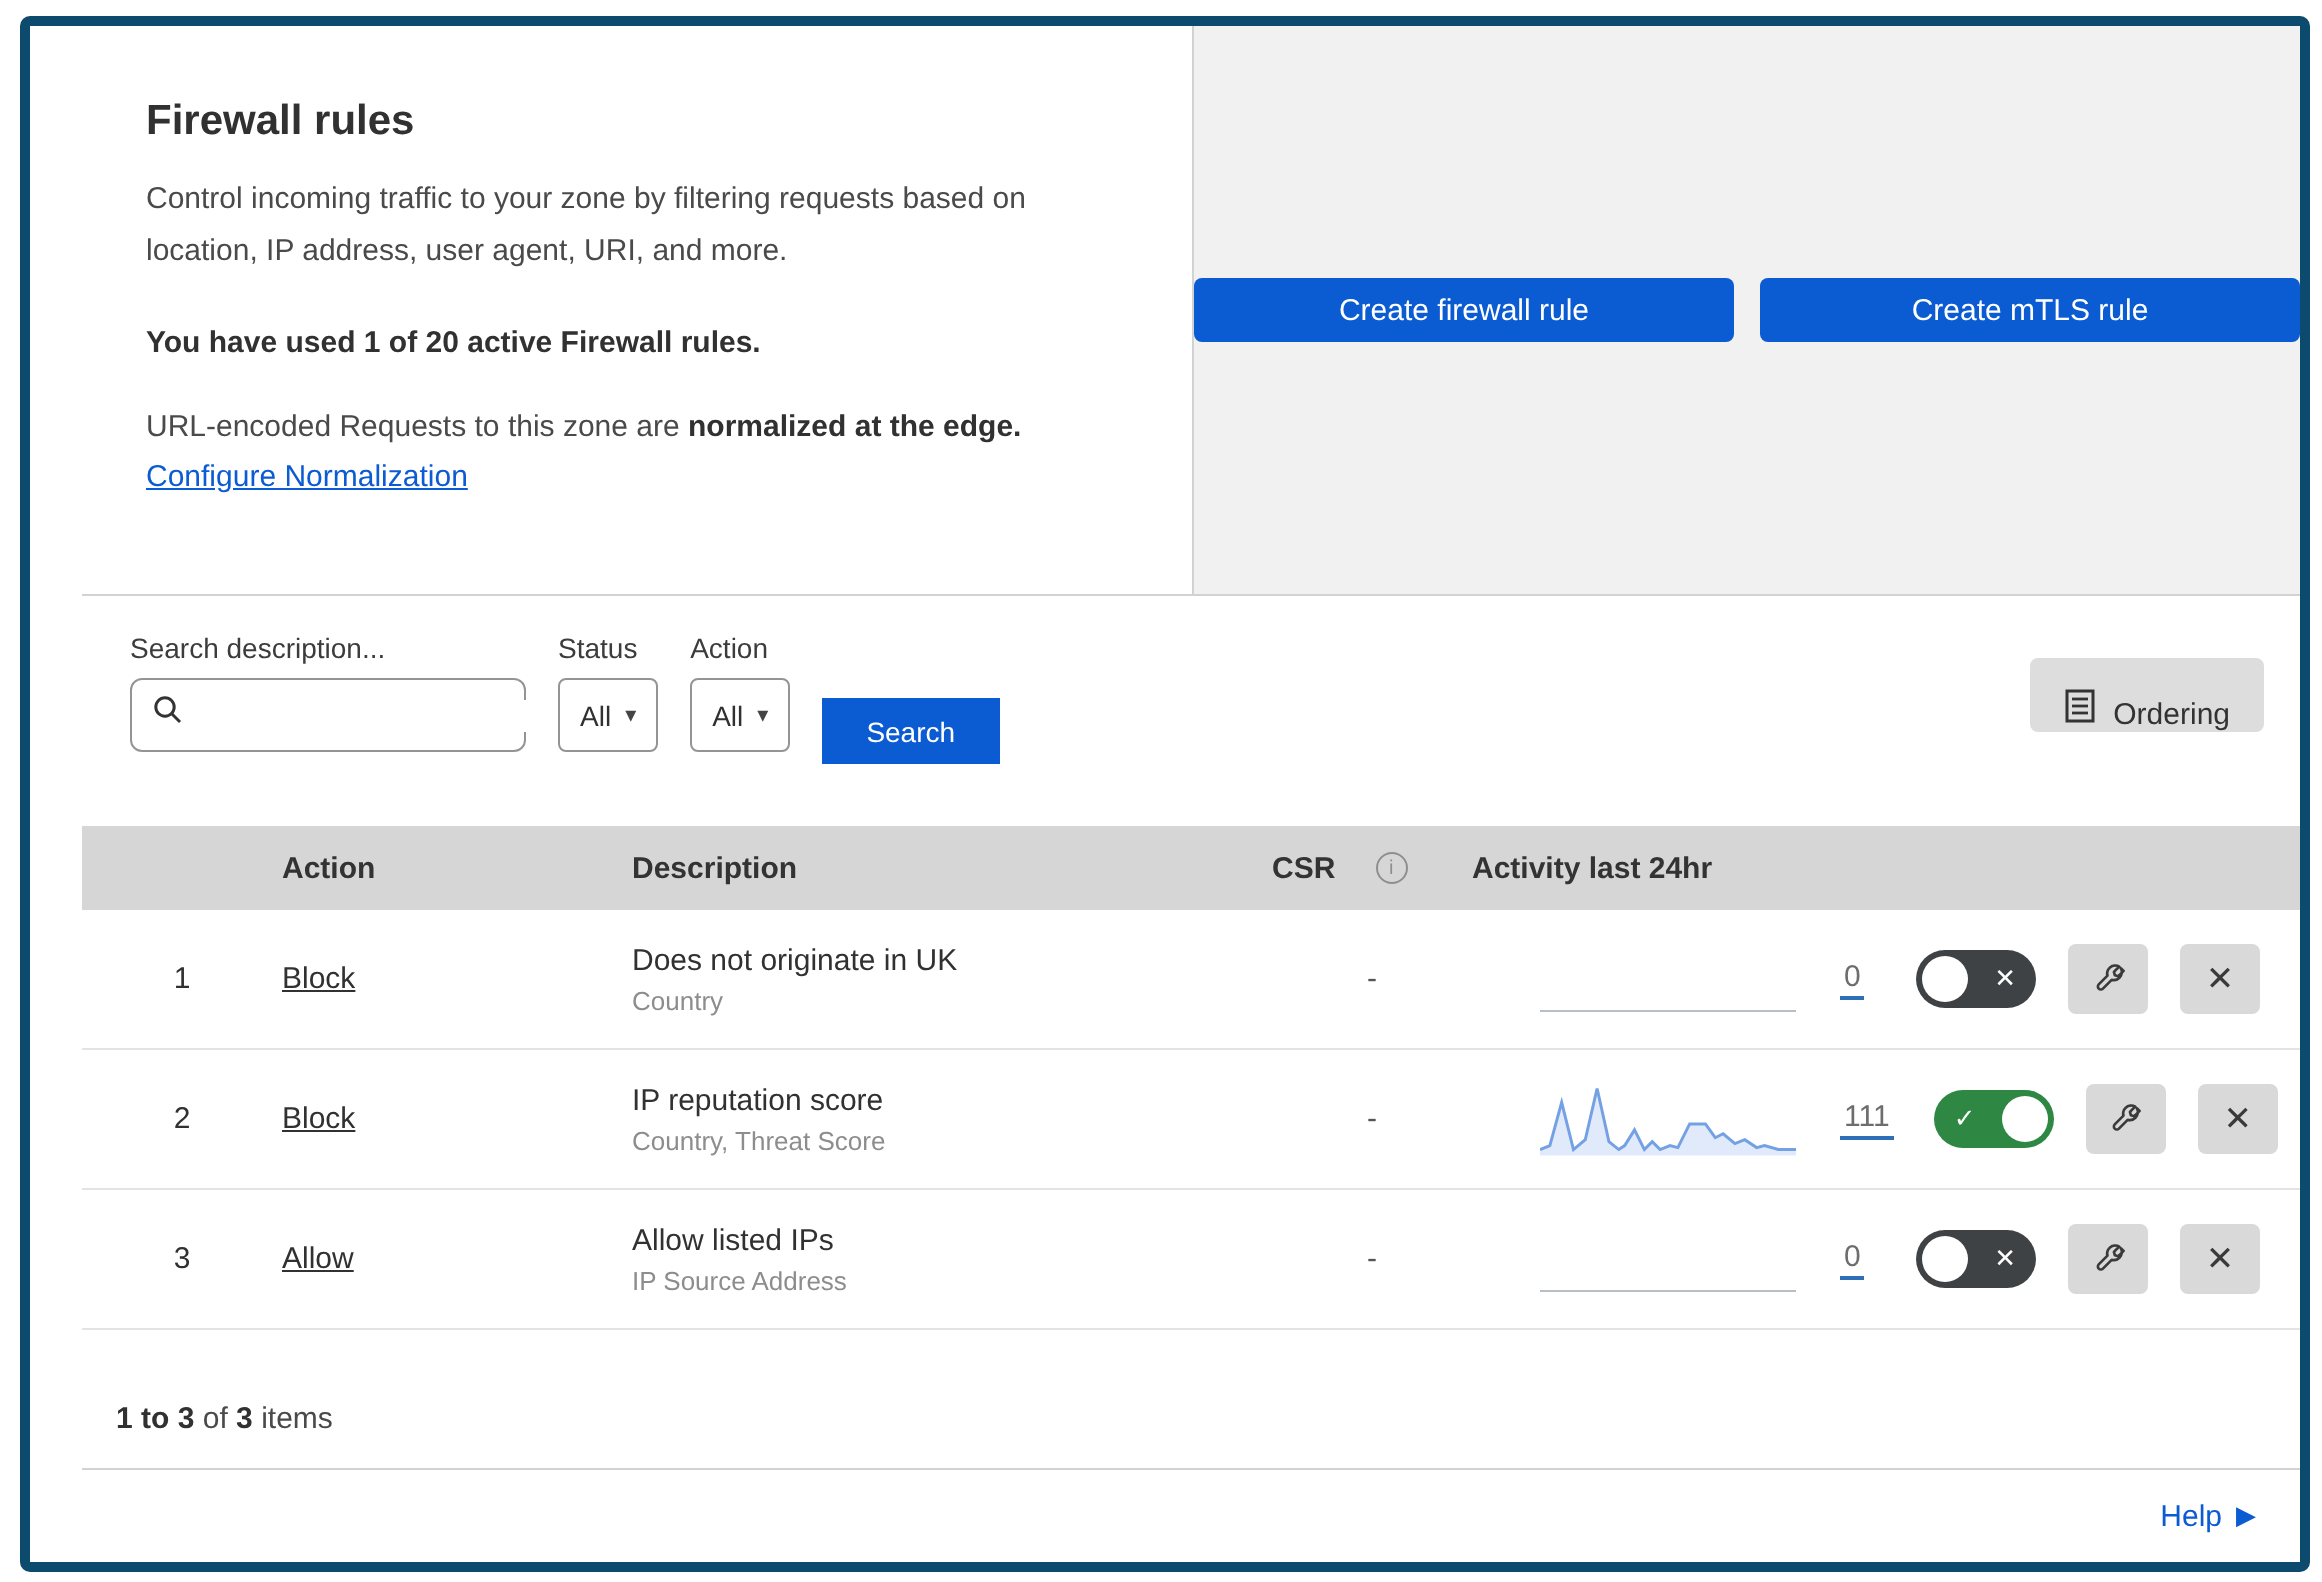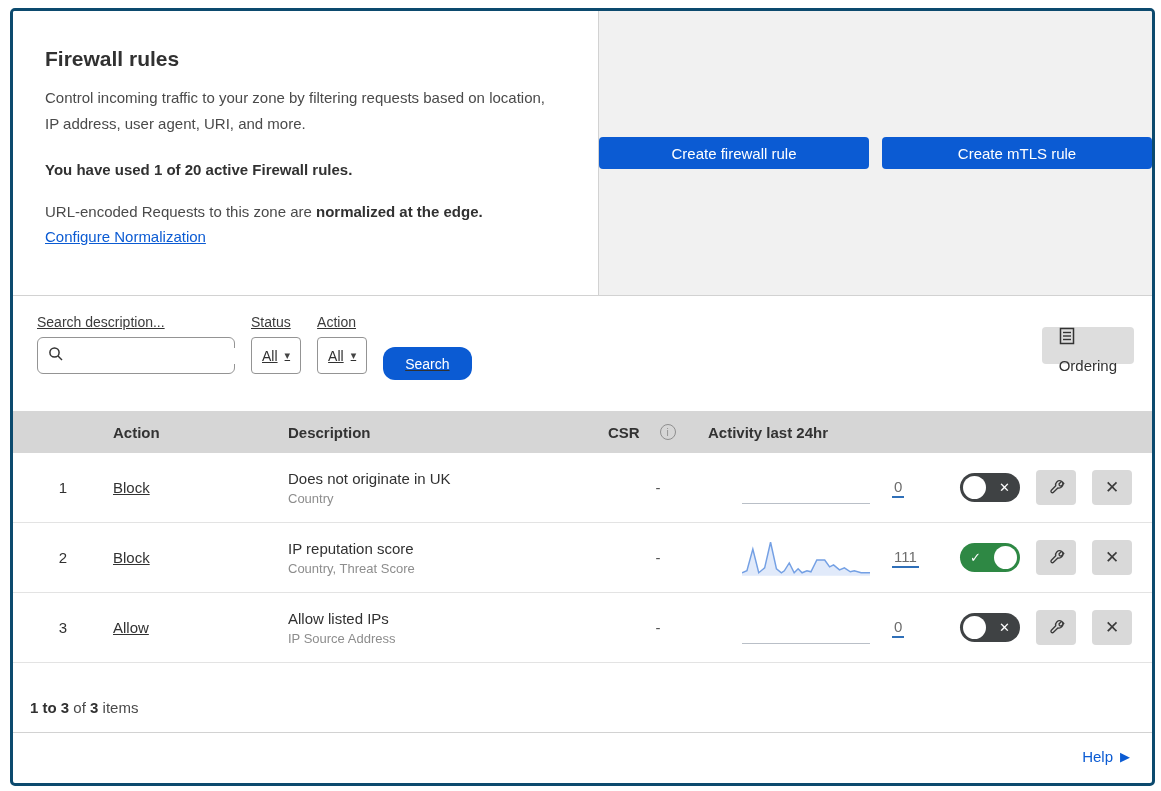--- a/index.html
+++ b/index.html
@@ -1,50 +1,50 @@
 <!DOCTYPE html>
 <html style="--blue: #0b5bd3; --toggle-on: #2e8844; --toggle-off: #3f4244; --panel-gray: #f1f1f1;"><head>
 <meta charset="utf-8">
 <style>
   * { margin:0; padding:0; box-sizing:border-box; }
   html,body { width:1161px; height:791px; background:#fff;
     font-family:"Liberation Sans","DejaVu Sans",sans-serif; color:#313131; }
   .card { position:absolute; left:10px; top:8px; width:1145px; height:778px;
-    border:3px solid #0c4a6e; border-radius:5px; background:#fff; overflow:hidden; }
+    border:5px solid #0c4a6e; border-radius:5px; background:#fff; overflow:hidden;padding-left:26px; }
 
   
   .top { display:flex; height:285px; border-bottom:1px solid #d2d2d2; }
   .top-left { width:802px; border-right:1px solid #d2d2d2; padding:36px 40px 0 32px; background:#fff; }
   .top-right { flex:1; background:var(--panel-gray,#f1f1f1); display:flex; flex-direction:row;
     align-items:center; justify-content:center; gap:13px; }
   .page-title { font-size:21px; font-weight:700; margin-bottom:14px; }
   .desc { font-size:15px; color:#4a4a4a; line-height:26px; margin-bottom:24px; max-width:710px; }
   .usage { font-size:15px; font-weight:700; margin-bottom:25px; }
   .norm { font-size:15px; color:#4a4a4a; margin-bottom:8px;margin-top:17px; }
   .norm b { color:#313131; }
   a.link { color:var(--blue,#0b5bd3); font-size:15px; text-decoration:underline; cursor:pointer; }
   .btn-primary { width:270px; height:32px; background:var(--blue,#0b5bd3); color:#fff;
     border:none; border-radius:4px; font-size:15px; font-family:inherit; cursor:pointer; }
 
   
   .filterbar { height:115px; padding:18px 18px 0 24px; display:flex; align-items:flex-start; }
-  .f-group { display:flex; flex-direction:column; margin-right:16px;text-decoration:underline; }
+  .f-group { display:flex; flex-direction:column; margin-right:16px; }
   .f-label { font-size:14px; color:#3c3c3c; margin-bottom:7px; }
   .search-box { width:198px; height:37px; border:1px solid #949494; border-radius:6px;
     display:flex; align-items:center; padding:0 10px; background:#fff; }
   .search-box input { border:none; outline:none; flex:1; font-size:14px; font-family:inherit; margin-left:8px; }
   .select { height:37px; border:1px solid #949494; border-radius:4px; background:#fff;
     display:flex; align-items:center; padding:0 10px; font-size:14px; gap:7px; cursor:pointer; }
   .chev { font-size:11px; color:#444; }
   .btn-search { height:33px; margin-top:2px; padding:0 22px; background:var(--blue,#0b5bd3);
-    color:#fff; border:none; border-radius:12px; font-size:14px; font-family:inherit; cursor:pointer; }
+    color:#fff; border:none; border-radius:0; font-size:14px; font-family:inherit; cursor:pointer; }
   .spacer { flex:1; }
   .btn-ordering { height:37px; margin-top:13px; padding:0 17px; background:#dddddd; color:#333;
     border:none; border-radius:4px; font-size:15px; font-family:inherit; cursor:pointer;
-    display:flex; align-items:flex-start; gap:9px;flex-direction:column; }
+    display:flex; align-items:flex-end; gap:9px; }
 
   
   .grid-row { display:grid; grid-template-columns:100px 175px 320px 100px 1fr 212px; align-items:center; }
   .thead { height:42px; background:#d6d6d6; font-size:15px; font-weight:700; color:#333; }
   .th-action {} .th-desc {}
   .th-csr { display:flex; align-items:center; gap:20px; }
   .info-i { width:16px; height:16px; border:1px solid #8f8f8f; border-radius:50%; color:#8f8f8f;
     font-size:10px; font-weight:400; display:inline-flex; align-items:center; justify-content:center; }
   .row { height:70px; border-bottom:1px solid #e3e3e3; background:#fff; }
   .cell-num { text-align:center; font-size:15px; }

